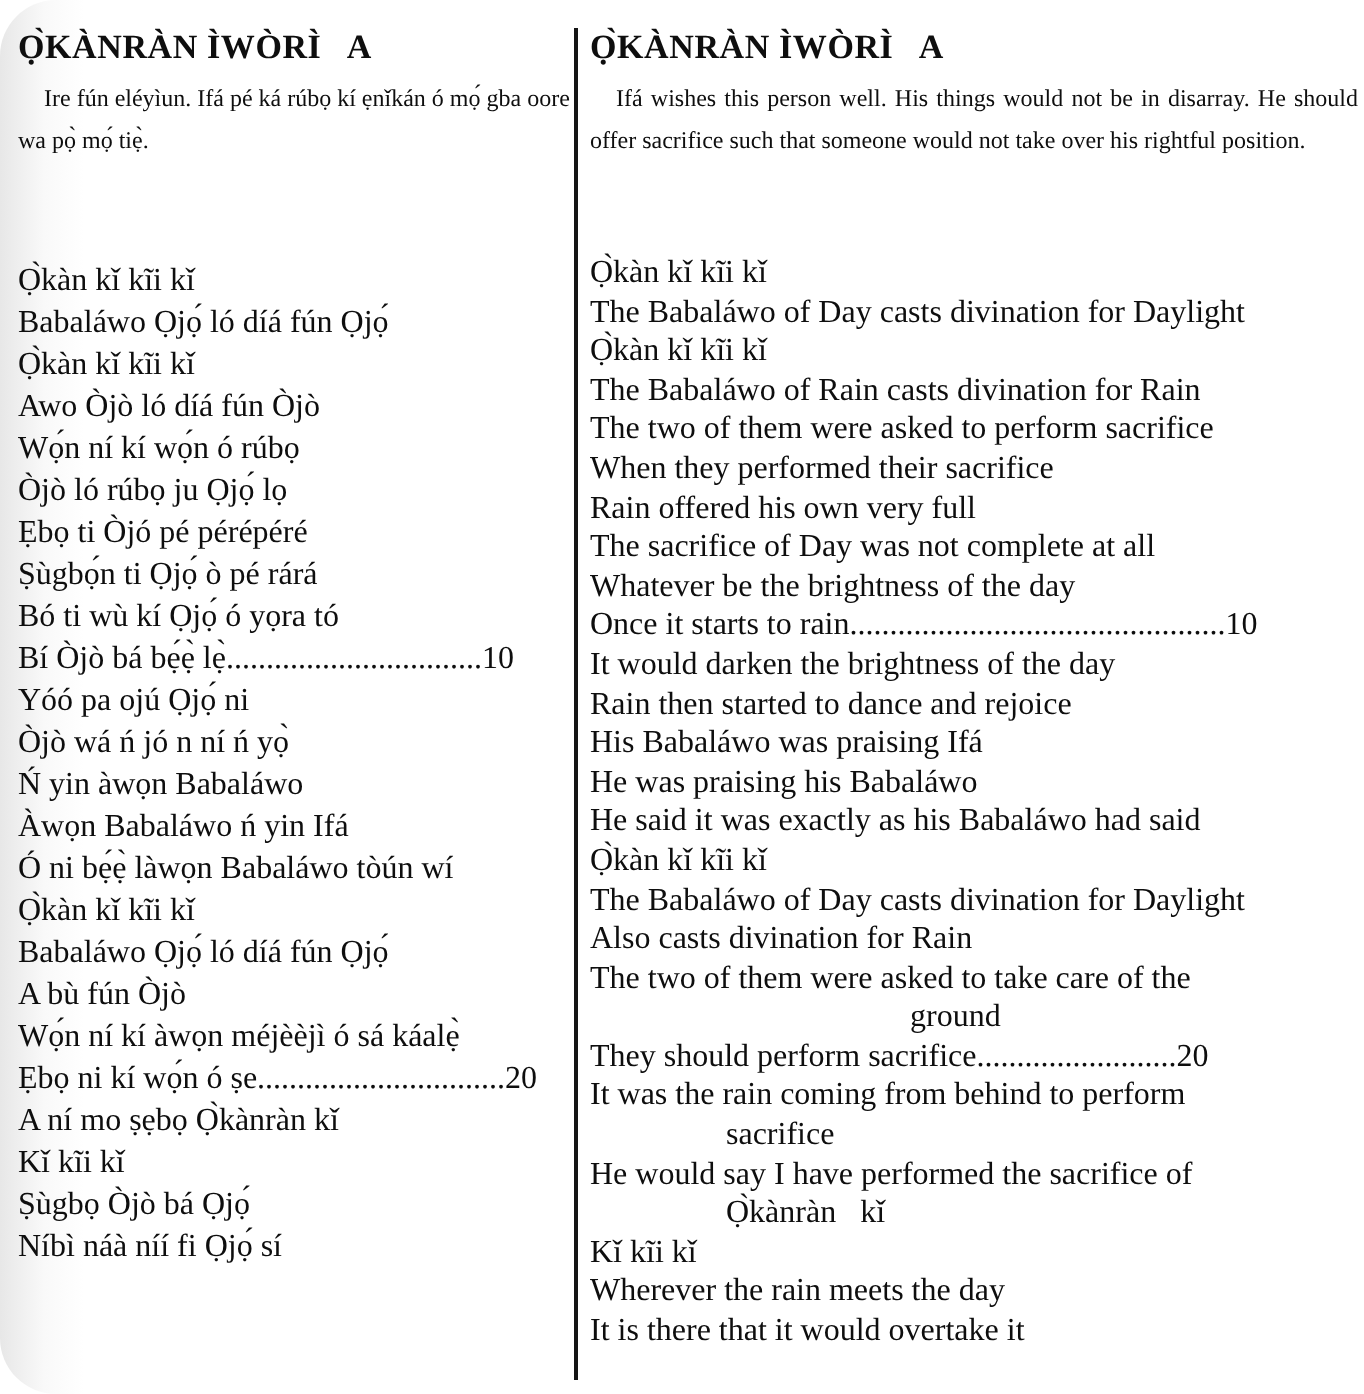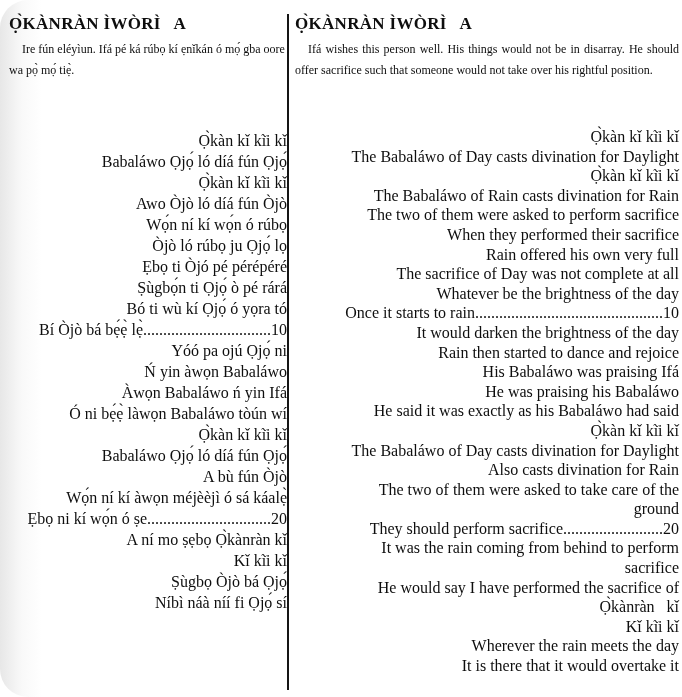--- a/index.html
+++ b/index.html
@@ -39,21 +39,20 @@
     margin:0;
     text-indent:13px;
   }
   .col-right .intro{text-align:justify;}
   .verse{margin-top:49px;}
   .col-right .verse{margin-top:46px;}
   .vline{
     font-size:16px;
     line-height:21px;
     white-space:pre-wrap;
-    text-align:right;
   }
   .col-right .vline{line-height:19.6px;}
   .ind1{padding-left:68px;}
   .ind2{padding-left:160px;}
 </style>
 </head>
 <body>
 
 <div class="page">
 
@@ -65,20 +64,21 @@
         <div class="vline">Babaláwo Ọjọ́ ló díá fún Ọjọ́</div>
         <div class="vline">Ọ̀kàn kǐ kĩi kǐ</div>
         <div class="vline">Awo Òjò ló díá fún Òjò</div>
         <div class="vline">Wọ́n ní kí wọ́n ó rúbọ</div>
         <div class="vline">Òjò ló rúbọ ju Ọjọ́ lọ</div>
         <div class="vline">Ẹbọ ti Òjó pé pérépéré</div>
         <div class="vline">Ṣùgbọ́n ti Ọjọ́ ò pé rárá</div>
         <div class="vline">Bó ti wù kí Ọjọ́ ó yọra tó</div>
         <div class="vline">Bí Òjò bá bẹ́ẹ̀ lẹ̀................................10</div>
         <div class="vline">Yóó pa ojú Ọjọ́ ni</div>
+        <div class="vline">Òjò wá ń jó n ní ń yọ̀</div>
         <div class="vline">Ń yin àwọn Babaláwo</div>
         <div class="vline">Àwọn Babaláwo ń yin Ifá</div>
         <div class="vline">Ó ni bẹ́ẹ̀ làwọn Babaláwo tòún wí</div>
         <div class="vline">Ọ̀kàn kǐ kĩi kǐ</div>
         <div class="vline">Babaláwo Ọjọ́ ló díá fún Ọjọ́</div>
         <div class="vline">A bù fún Òjò</div>
         <div class="vline">Wọ́n ní kí àwọn méjèèjì ó sá káalẹ̀</div>
         <div class="vline">Ẹbọ ni kí wọ́n ó ṣe...............................20</div>
         <div class="vline">A ní mo ṣẹbọ Ọ̀kànràn kǐ</div>
         <div class="vline">Kǐ kĩi kǐ</div>

